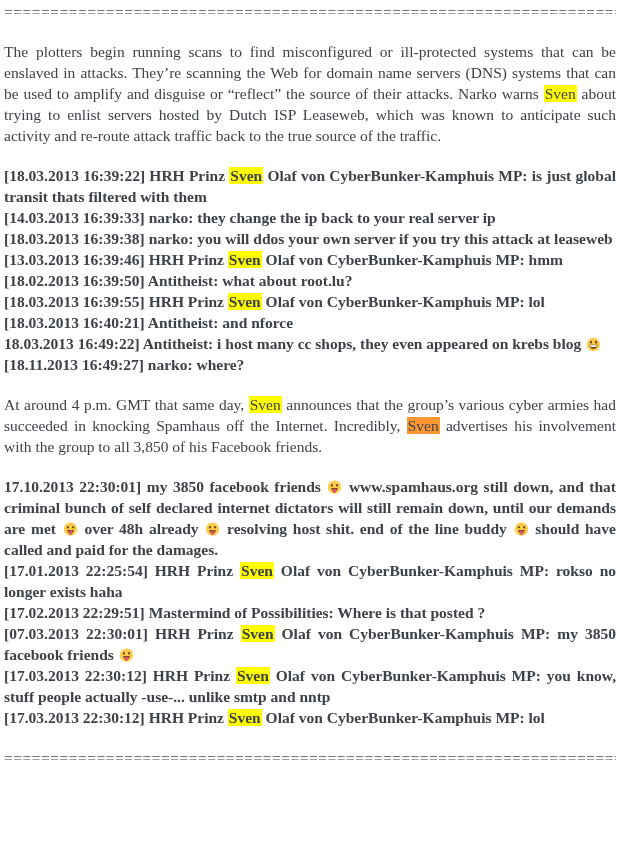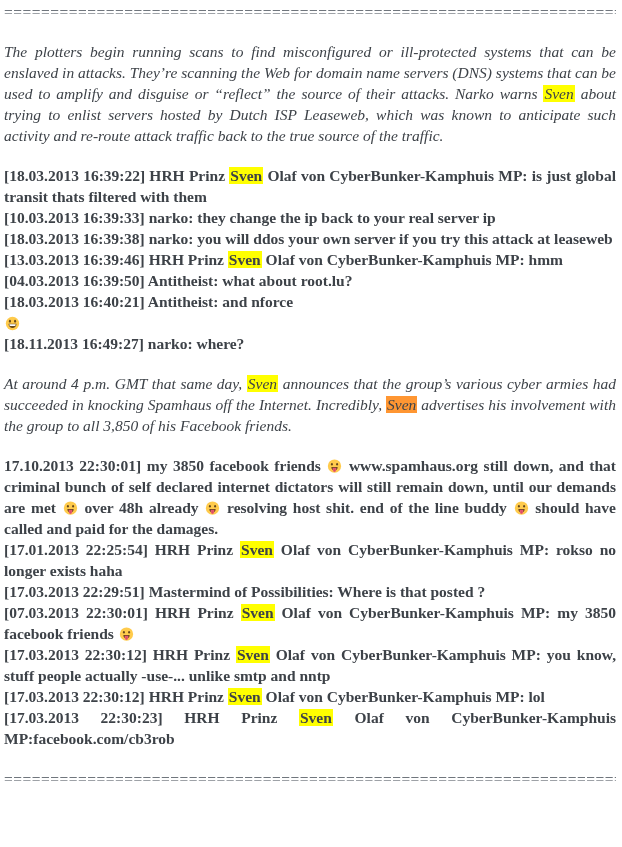--- a/index.html
+++ b/index.html
@@ -21,21 +21,21 @@
   .sep {
     margin: 19px 0;
     white-space: nowrap;
     overflow: hidden;
     text-align: left;
     letter-spacing: 0.5px;
     color: #434b55;
   }
   .sep:first-child { margin-top: 0; }
   .block { margin: 19px 0; }
-  .narrative { font-style: italic; }
+  .narrative { }
   .chat p { margin: 0; font-weight: bold; }
   mark.match {
     background: #ffff00;
     color: #3d4248;
     padding: 0 1px;
   }
   mark.active-match {
     background: #ff9632;
     color: #3d4248;
     padding: 0 1px;
@@ -72,48 +72,48 @@
 </svg>
 
 <div class="doc">
 
   <p class="sep">===============================================================================================</p>
 
   <p class="block narrative"><span>The plotters begin running scans to find misconfigured or ill-protected systems that can be enslaved in attacks. They’re scanning the Web for domain name servers (DNS) systems that can be used to amplify and disguise or “reflect” the source of their attacks. Narko warns </span><mark class="match">Sven</mark><span> about trying to enlist servers hosted by Dutch ISP Leaseweb, which was known to anticipate such activity and re-route attack traffic back to the true source of the traffic.</span></p>
 
   <div class="block chat">
     <p><span>[18.03.2013 16:39:22] HRH Prinz </span><mark class="match">Sven</mark><span> Olaf von CyberBunker-Kamphuis MP: is just global transit thats filtered with them</span></p>
-    <p><span>[10.03.2013 16:39:33] narko: they change the ip back to your real server ip</span></p>
+    <p><span>[14.03.2013 16:39:33] narko: they change the ip back to your real server ip</span></p>
     <p><span>[18.03.2013 16:39:38] narko: you will ddos your own server if you try this attack at leaseweb</span></p>
     <p><span>[13.03.2013 16:39:46] HRH Prinz </span><mark class="match">Sven</mark><span> Olaf von CyberBunker-Kamphuis MP: hmm</span></p>
-    <p><span>[04.03.2013 16:39:50] Antitheist: what about root.lu?</span></p>
+    <p><span>[18.02.2013 16:39:50] Antitheist: what about root.lu?</span></p>
+    <p><span>[18.03.2013 16:39:55] HRH Prinz </span><mark class="match">Sven</mark><span> Olaf von CyberBunker-Kamphuis MP: lol</span></p>
     <p><span>[18.03.2013 16:40:21] Antitheist: and nforce</span></p>
-    <p><svg class="emoji" viewBox="0 0 36 36">
+    <p><span>18.03.2013 16:49:22] Antitheist: i host many cc shops, they even appeared on krebs blog </span><svg class="emoji" viewBox="0 0 36 36">
           <use href="#grin-face"></use>
         </svg></p>
     <p><span>[18.11.2013 16:49:27] narko: where?</span></p>
   </div>
 
   <p class="block narrative"><span>At around 4 p.m. GMT that same day, </span><mark class="match">Sven</mark><span> announces that the group’s various cyber armies had succeeded in knocking Spamhaus off the Internet. Incredibly, </span><mark class="active-match">Sven</mark><span> advertises his involvement with the group to all 3,850 of his Facebook friends.</span></p>
 
   <div class="block chat">
     <p><span>17.10.2013 22:30:01] my 3850 facebook friends </span><svg class="emoji" viewBox="0 0 36 36">
           <use href="#tongue-face"></use>
         </svg><span> www.spamhaus.org still down, and that criminal bunch of self declared internet dictators will still remain down, until our demands are met </span><svg class="emoji" viewBox="0 0 36 36">
           <use href="#tongue-face"></use>
         </svg><span> over 48h already </span><svg class="emoji" viewBox="0 0 36 36">
           <use href="#tongue-face"></use>
         </svg><span> resolving host shit. end of the line buddy </span><svg class="emoji" viewBox="0 0 36 36">
           <use href="#tongue-face"></use>
         </svg><span> should have called and paid for the damages.</span></p>
     <p><span>[17.01.2013 22:25:54] HRH Prinz </span><mark class="match">Sven</mark><span> Olaf von CyberBunker-Kamphuis MP: rokso no longer exists haha</span></p>
-    <p><span>[17.03.2013 22:29:51] Mastermind of Possibilities: Where is that posted ?</span></p>
+    <p><span>[17.02.2013 22:29:51] Mastermind of Possibilities: Where is that posted ?</span></p>
     <p><span>[07.03.2013 22:30:01] HRH Prinz </span><mark class="match">Sven</mark><span> Olaf von CyberBunker-Kamphuis MP: my 3850 facebook friends </span><svg class="emoji" viewBox="0 0 36 36">
           <use href="#tongue-face"></use>
         </svg></p>
     <p><span>[17.03.2013 22:30:12] HRH Prinz </span><mark class="match">Sven</mark><span> Olaf von CyberBunker-Kamphuis MP: you know, stuff people actually -use-... unlike smtp and nntp</span></p>
     <p><span>[17.03.2013 22:30:12] HRH Prinz </span><mark class="match">Sven</mark><span> Olaf von CyberBunker-Kamphuis MP: lol</span></p>
-    <p><span>[17.03.2013 22:30:23] HRH Prinz </span><mark class="match">Sven</mark><span> Olaf von CyberBunker-Kamphuis MP:facebook.com/cb3rob</span></p>
   </div>
 
   <p class="sep">===============================================================================================</p>
 
 </div>
 
 </body></html>

